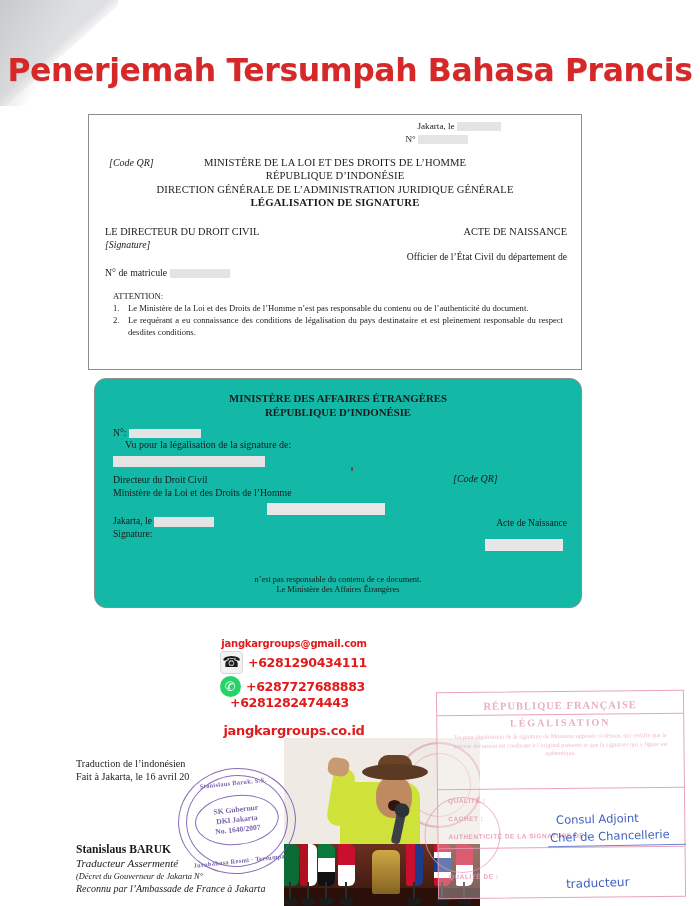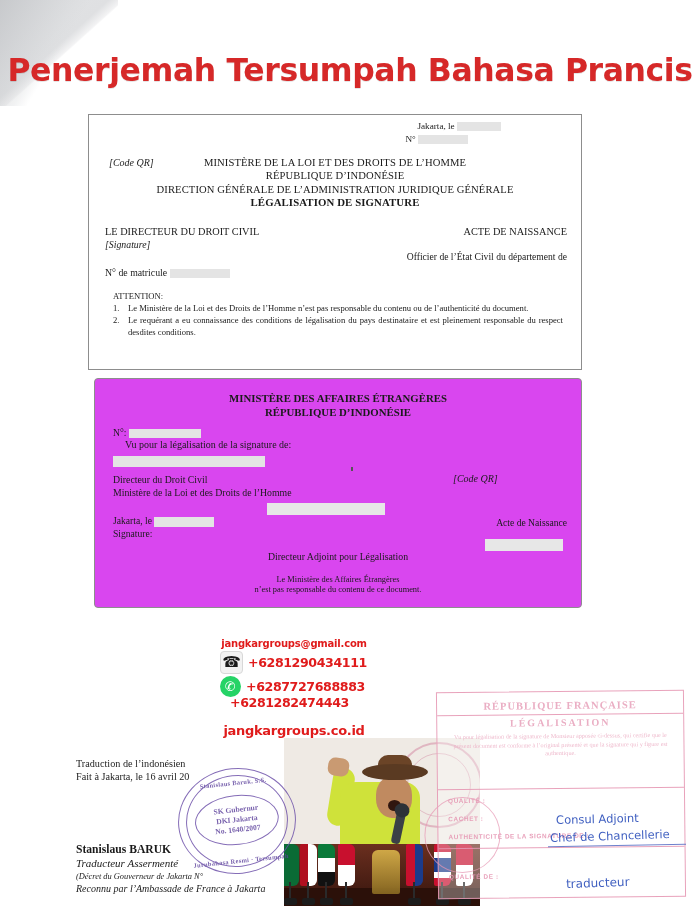--- a/index.html
+++ b/index.html
@@ -52,21 +52,21 @@
   .b1-mat{position:absolute;left:16px;top:152px;font-size:9.8px;}
 
   .b1-att{position:absolute;left:24px;top:176px;width:450px;font-size:8.6px;line-height:11.2px;}
   .att-row{display:flex;gap:5px;margin-top:1px;}
   .att-num{width:10px;flex:0 0 10px;}
   .att-txt{flex:1;text-align:justify;}
 
   
   .box2{
     position:absolute;left:94px;top:378px;width:486px;height:228px;
-    border:1px solid #8d8d8d;border-radius:4px;background:#d946ef;
+    border:1px solid #8d8d8d;border-radius:12px;background:#14b8a6;
   }
   .b2-head{position:absolute;left:0;right:0;top:13px;text-align:center;font-size:10.8px;font-weight:700;line-height:13.6px;}
   .b2-no{position:absolute;left:18px;top:48px;font-size:9.6px;}
   .b2-vu{position:absolute;left:30px;top:60px;font-size:10px;}
   .b2-blank{position:absolute;left:18px;top:77px;width:152px;height:11px;background:#e4e4e4;}
   .b2-d1{position:absolute;left:18px;top:95px;font-size:9.8px;}
   .b2-d2{position:absolute;left:18px;top:108px;font-size:9.8px;}
   .b2-qr{position:absolute;left:358px;top:94px;font-size:10px;font-style:italic;}
   .b2-jak{position:absolute;left:18px;top:136px;font-size:9.6px;}
   .b2-sgn{position:absolute;left:18px;top:149px;font-size:9.6px;}
@@ -240,24 +240,23 @@
     <div class="b2-d2">Ministère de la Loi et des Droits de l’Homme</div>
     <div class="b2-qr">[Code QR]</div>
     <div class="b2-blk2"></div>
     <div class="b2-jak">
       <span>Jakarta, le</span>
       <span class="redact" style="width:60px;height:10px;"></span>
     </div>
     <div class="b2-sgn">Signature:</div>
     <div class="b2-acte">Acte de Naissance</div>
     <div class="b2-blk3"></div>
-    <div class="b2-dadj">Directeur Adjoint pour Légalisation</div>
     <div class="b2-foot">
+      <div>n’est pas responsable du contenu de ce document.</div>
       <div>Le Ministère des Affaires Étrangères</div>
-      <div>n’est pas responsable du contenu de ce document.</div>
     </div>
   </div>
 
   <div class="contact">
     <div class="c-email">jangkargroups@gmail.com</div>
     <div class="c-row">
       <div class="c-ico ico-phone">☎</div>
       <div class="c-num">+6281290434111</div>
     </div>
     <div class="c-row">

